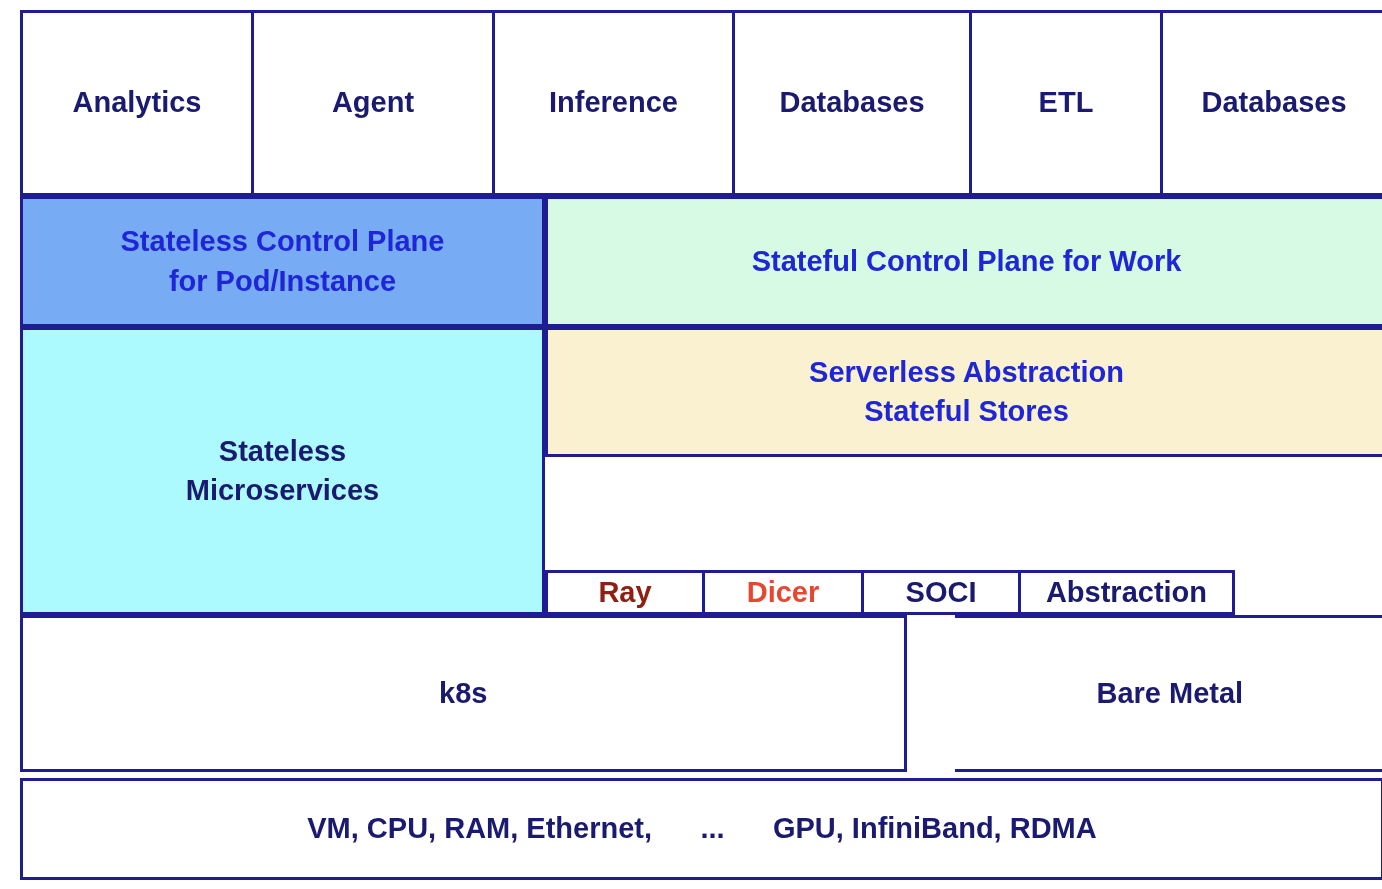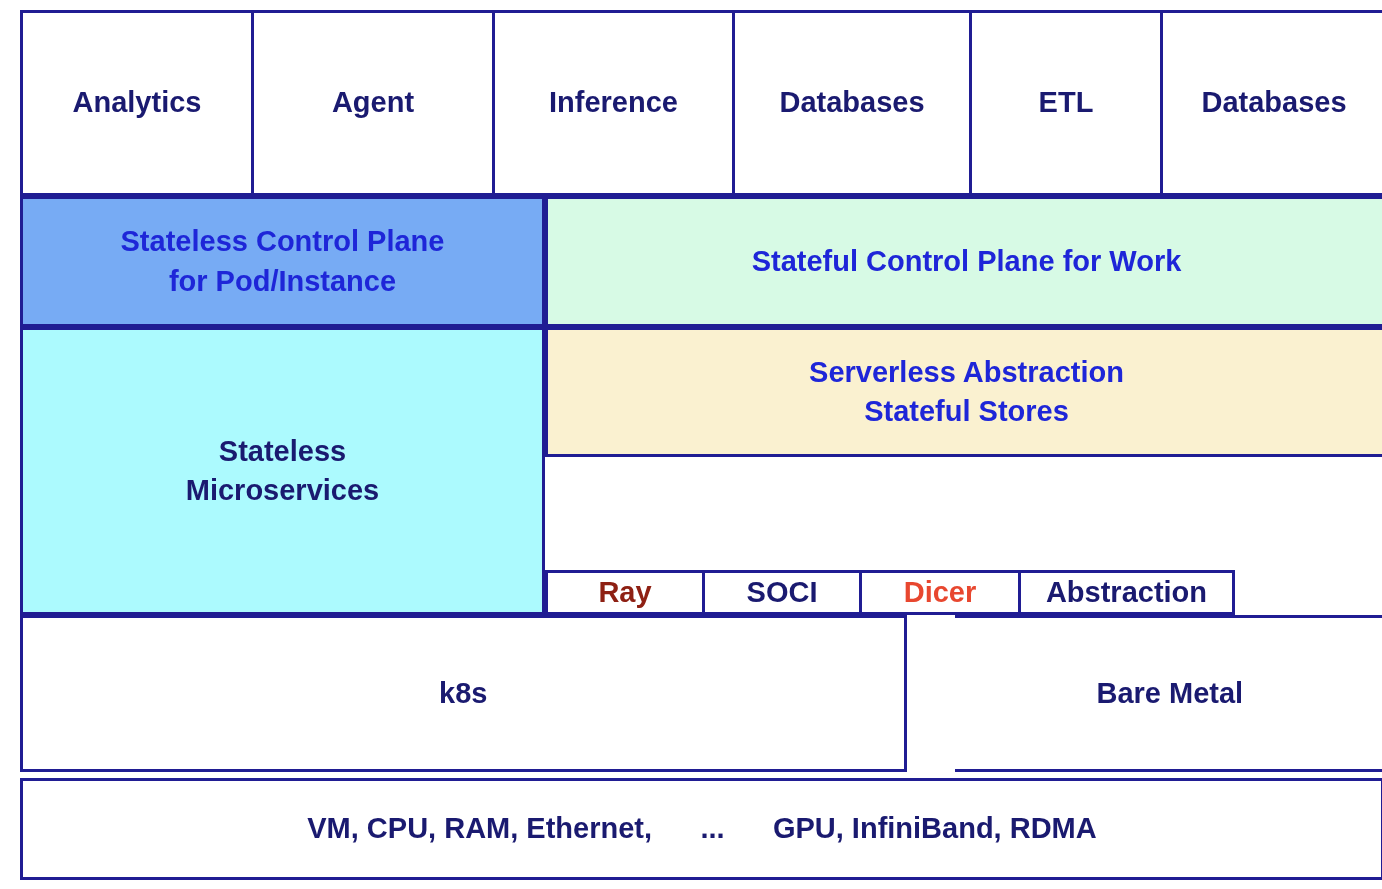--- a/index.html
+++ b/index.html
@@ -80,22 +80,22 @@
   </div>
 
   <div class="row middle">
     <div class="cell micro" style="width:525px">Stateless
 Microservices</div>
     <div class="col" style="width:843px">
       <div class="cell serverless">Serverless Abstraction
 Stateful Stores</div>
       <div class="row runtimes" style="width:843px">
         <div class="cell rt-ray" style="width:160px">Ray</div>
+        <div class="cell rt-dicer" style="width:159px">Dicer</div>
         <div class="cell" style="width:157px">SOCI</div>
-        <div class="cell rt-dicer" style="width:159px">Dicer</div>
         <div class="cell" style="width:214px">Abstraction</div>
       </div>
     </div>
   </div>
 
   <div class="row orch">
     <div class="cell" style="width:947px">k8s</div>
     <div class="cell" style="width:463px">Bare Metal</div>
   </div>
 

